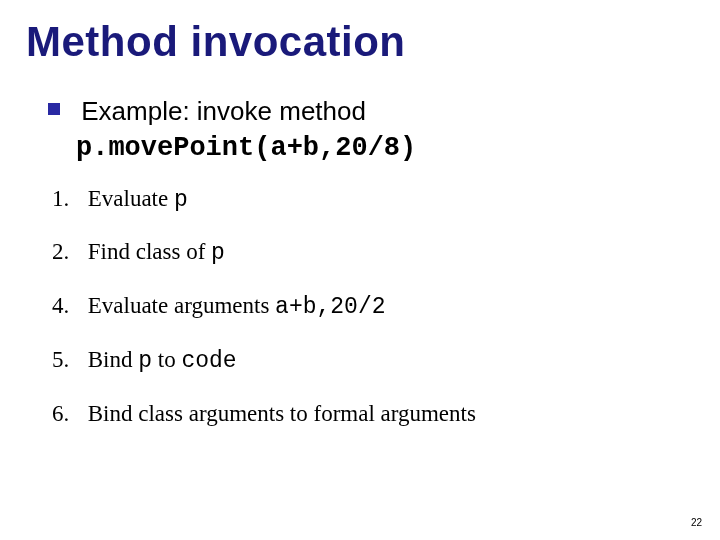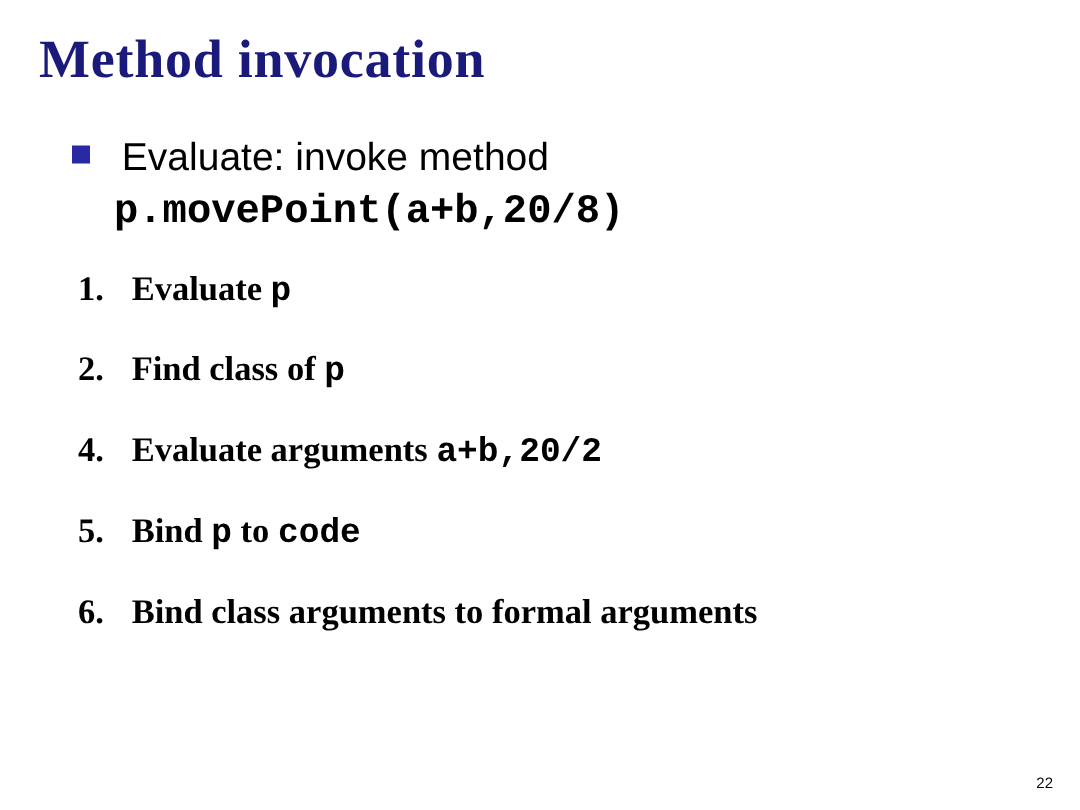--- a/index.html
+++ b/index.html
@@ -14,24 +14,24 @@
     position: relative;
   }
   .slide {
     width: 720px;
     height: 540px;
     position: relative;
     box-sizing: border-box;
     padding: 18px 26px 0 26px;
   }
   .title {
-    font-family: Liberation Serif, serif;
+    font-family: Liberation Sans, sans-serif;
     font-weight: 700;
     color: #1a1a7a;
-    font-size: 36px;
+    font-size: 42px;
     margin: 0 0 26px 0;
     letter-spacing: 0.5px;
   }
   .example-line {
     margin: 0 0 4px 22px;
     font-family: Verdana, Arial, sans-serif;
     color: #000;
     font-size: 26px;
     line-height: 1.35;
   }
@@ -56,21 +56,20 @@
     list-style: none;
     margin: 0 0 0 26px;
     padding: 0;
     font-family: "Times New Roman", Times, serif;
     font-size: 23px;
     color: #000;
   }
   .step-list li {
     margin: 0 0 24px 0;
     line-height: 1.25;
-    font-weight: bold;
   }
   .step-num {
     display: inline-block;
     width: 30px;
   }
   .mono {
     font-family: "Courier New", Courier, monospace;
   }
   .page-number {
     position: absolute;
@@ -83,21 +82,21 @@
 </style>
 </head>
 <body>
 
 <div class="slide">
 
   <h1 class="title">Method invocation</h1>
 
   <p class="example-line">
     <span class="bullet"></span>
-    <span class="example-text">Evaluate:  invoke method</span>
+    <span class="example-text">Example:  invoke method</span>
   </p>
   <p class="code-line">p.movePoint(a+b,20/8)</p>
 
   <ol class="step-list">
     <li>
       <span class="step-num">1.</span>
       <span>Evaluate </span><span class="mono">p</span>
     </li>
     <li>
       <span class="step-num">2.</span>

